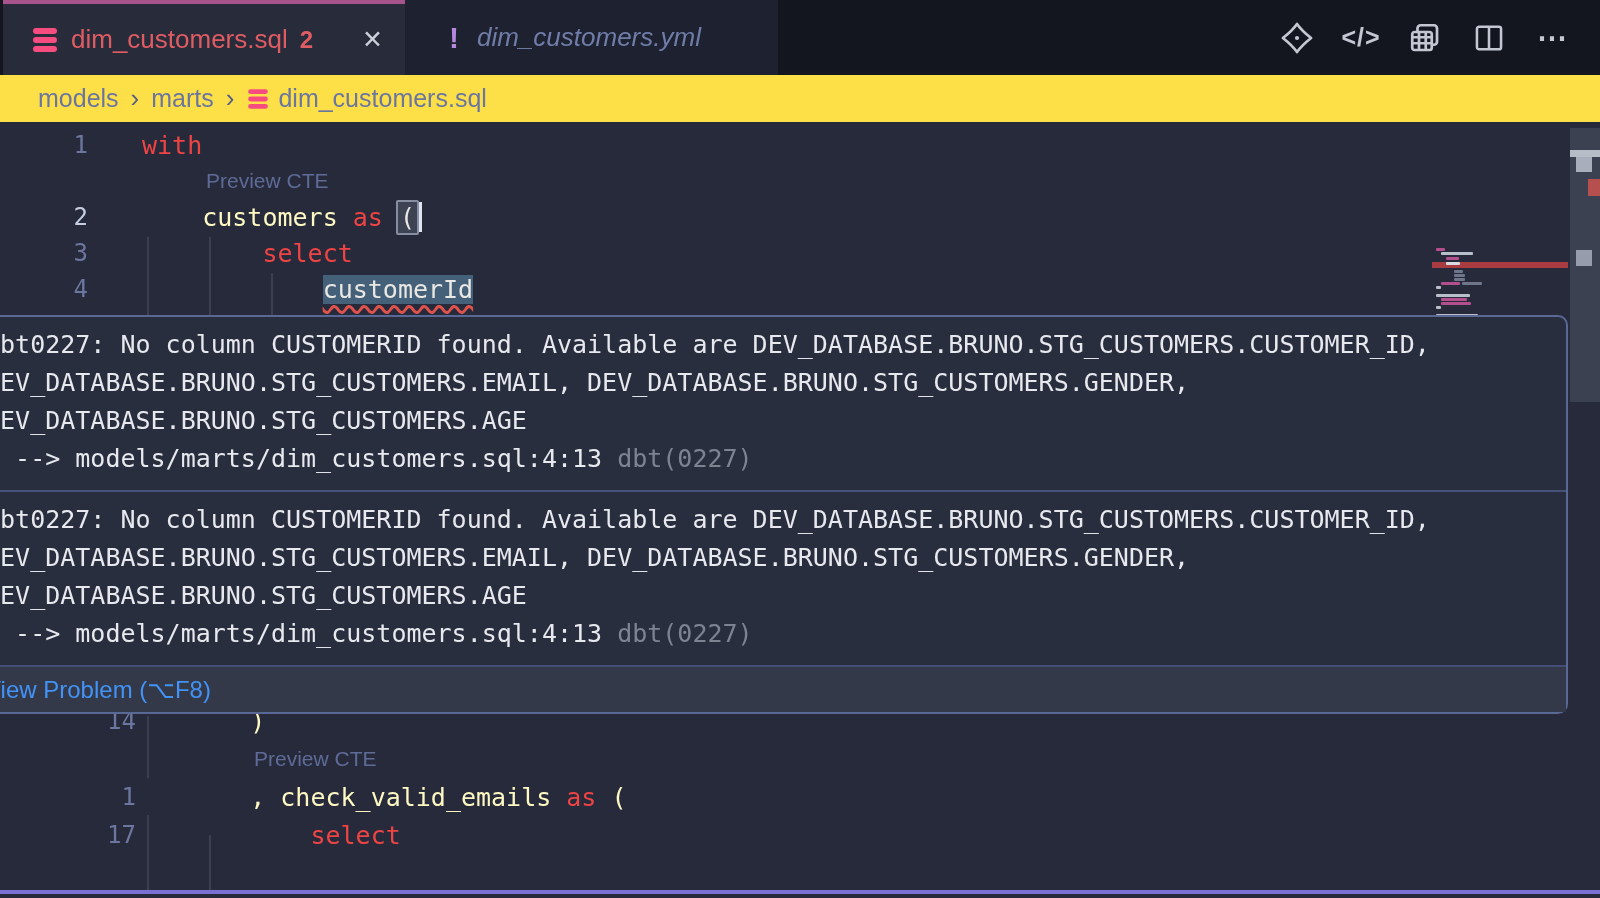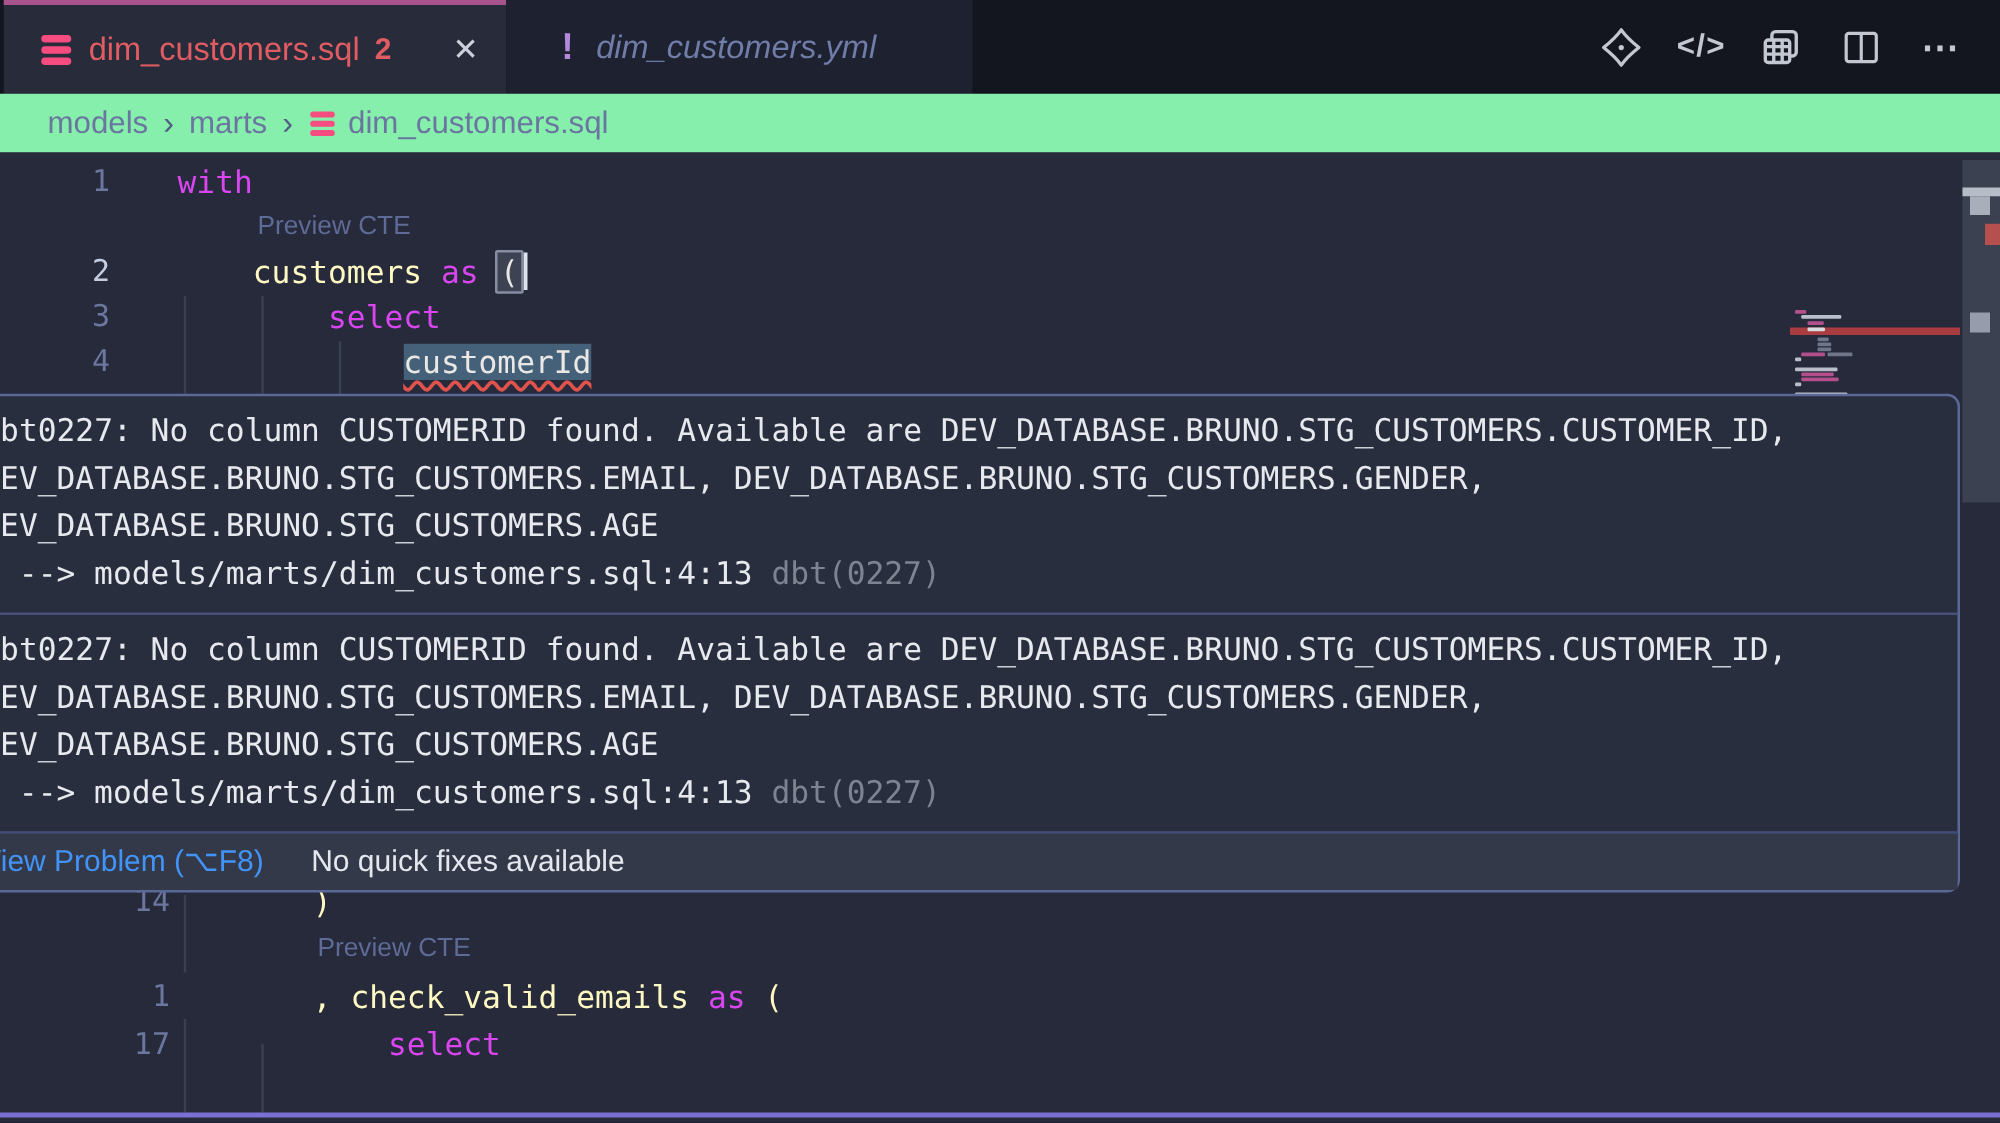--- a/index.html
+++ b/index.html
@@ -27,36 +27,36 @@
   .dbicon { display:inline-flex; flex-direction:column; gap:3px; }
   .dbicon i { display:block; width:24px; height:6px; border-radius:3px; background:#f74c80; }
 
   .editor-actions { margin-left:auto; display:flex; align-items:center; gap:26px; padding-right:28px; color:#c3c7d1; }
   .eabtn { display:flex; align-items:center; justify-content:center; width:38px; height:38px; cursor:pointer; }
   .eabtn svg { stroke:#c3c7d1; fill:none; stroke-width:1.8; }
   .glyph-code { font-size:25px; font-weight:600; letter-spacing:1px; }
   .glyph-dots { font-size:30px; font-weight:bold; letter-spacing:2px; }
 
   
-  .breadcrumb { position:absolute; left:0; top:75px; width:1600px; height:47px; background:#86efac;
+  .breadcrumb { position:absolute; left:0; top:75px; width:1600px; height:47px; background:#fde047;
     display:flex; align-items:center; padding-left:38px; font-size:25px; color:#6b76a0; }
   .crumb { cursor:pointer; }
   .crumb-sep { margin:0 12px; color:#555f85; font-size:26px; }
   .breadcrumb .dbicon { transform:scale(0.82); margin-right:8px; }
 
   
   .editor { position:absolute; left:0; top:122px; width:1600px; height:776px; background:#262a3a; }
 
   .code-seg { position:absolute; left:0; width:1600px; }
   .crow { position:relative; display:flex; align-items:center; }
   .gutter { width:88px; text-align:right; font-family:"DejaVu Sans Mono",monospace;
     font-size:24px; color:#6b779e; flex:0 0 88px; }
   .gutter.active { color:#c6cce2; }
   .codeline { padding-left:54px; font-size:25px; color:#eae8e4; white-space:pre; display:flex; align-items:center; }
-  .tok-kw { color:#d946ef; }
+  .tok-kw { color:#ef4444; }
   .tok-id, .tok-pl { color:#fef9c3; }
   .tok-hl { background:#45617a; text-decoration:underline wavy #e0524c 2.5px; text-underline-offset:7px; }
   .tok-bm { border:2px solid #878ea2; background:#3d4353; padding:1px 2px; margin:-1px -2px; border-radius:2px; }
   .tok-cursor { display:inline-block; width:3px; height:30px; background:#dfe3ee; margin-left:2px; }
   .lenstext { font-family:"Liberation Sans",sans-serif; font-size:21px; color:#5e6b97; margin-left:64px; cursor:pointer; }
 
   .linebox { position:absolute; left:145px; top:197px; width:1283px; height:38px;
     border:2px solid #4a5270; pointer-events:none; }
   .guide { position:absolute; width:2px; background:#3a4052; }
 
@@ -252,16 +252,15 @@
         </div>
         <div class="pblock">
           <div class="prow mono">dbt0227: No column CUSTOMERID found. Available are DEV_DATABASE.BRUNO.STG_CUSTOMERS.CUSTOMER_ID,</div>
           <div class="prow mono">DEV_DATABASE.BRUNO.STG_CUSTOMERS.EMAIL, DEV_DATABASE.BRUNO.STG_CUSTOMERS.GENDER,</div>
           <div class="prow mono">DEV_DATABASE.BRUNO.STG_CUSTOMERS.AGE</div>
           <div class="prow mono ploc"><span>--&gt; models/marts/dim_customers.sql:4:13</span><span class="psource">dbt(0227)</span></div>
         </div>
       </div>
     <div class="pactions">
       <span class="viewproblem">View Problem (⌥F8)</span>
-      <span class="nofix">No quick fixes available</span>
     </div>
   </div>
 </div>
 
 </body></html>

